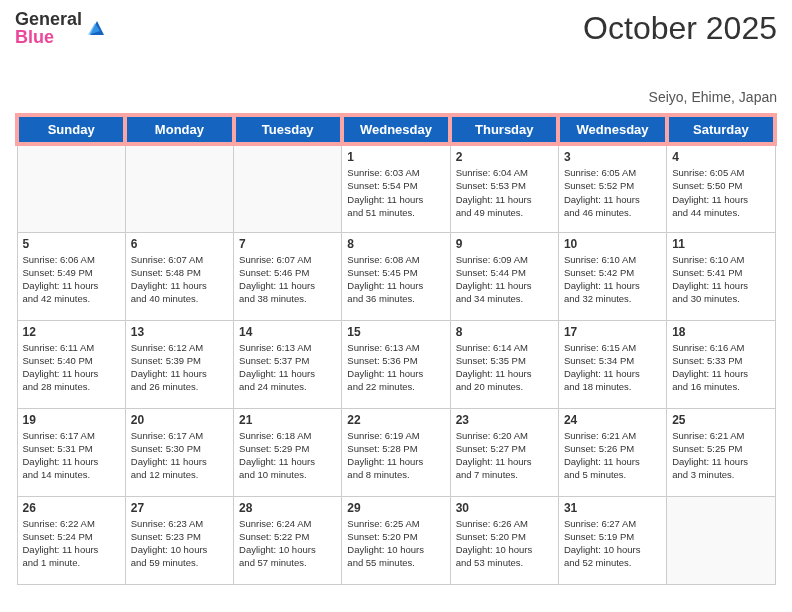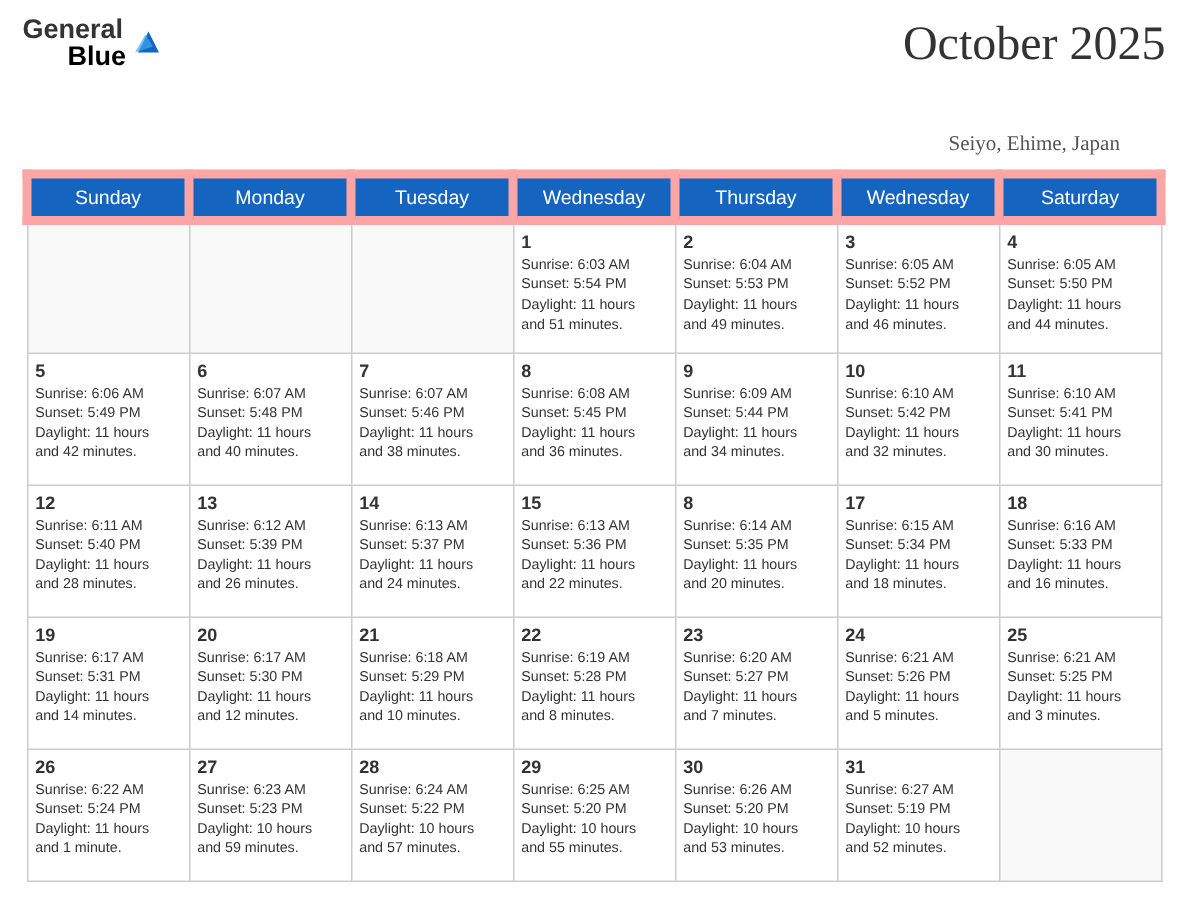--- a/index.html
+++ b/index.html
@@ -26,28 +26,27 @@
       display: flex;
       align-items: center;
       gap: 4px;
     }
     .logo-text {
       font-size: 18px;
       font-weight: bold;
       line-height: 1;
     }
     .logo-general { color: #333; }
-    .logo-blue { color: #000000; margin-left: 30px; }
+    .logo-blue { color: #ec4899; }
     .logo-icon {
       width: 22px;
       height: 22px;
     }
     .title-block {
-      text-align: center;
-      font-family: Liberation Serif, serif;
+      text-align: right;
     }
     .month-title {
       font-size: 32px;
       color: #333;
       font-weight: normal;
     }
     .location {
       font-size: 14px;
       color: #555;
       margin-top: 42px;
@@ -56,22 +55,22 @@
       width: 100%;
       border-collapse: collapse;
       table-layout: fixed;
     }
     .calendar th {
       background: #1565c0;
       color: #fff;
       text-align: center;
       padding: 5px 5px;
       font-size: 13px;
-      font-weight: normal;
-      border: 6px solid #fca5a5;
+      font-weight: bold;
+      border: 4px solid #fca5a5;
     }
     .calendar td {
       border: 1px solid #ccc;
       vertical-align: top;
       padding: 4px 5px;
       font-size: 10px;
       color: #333;
       height: 88px;
       width: calc(100% / 7);
     }

